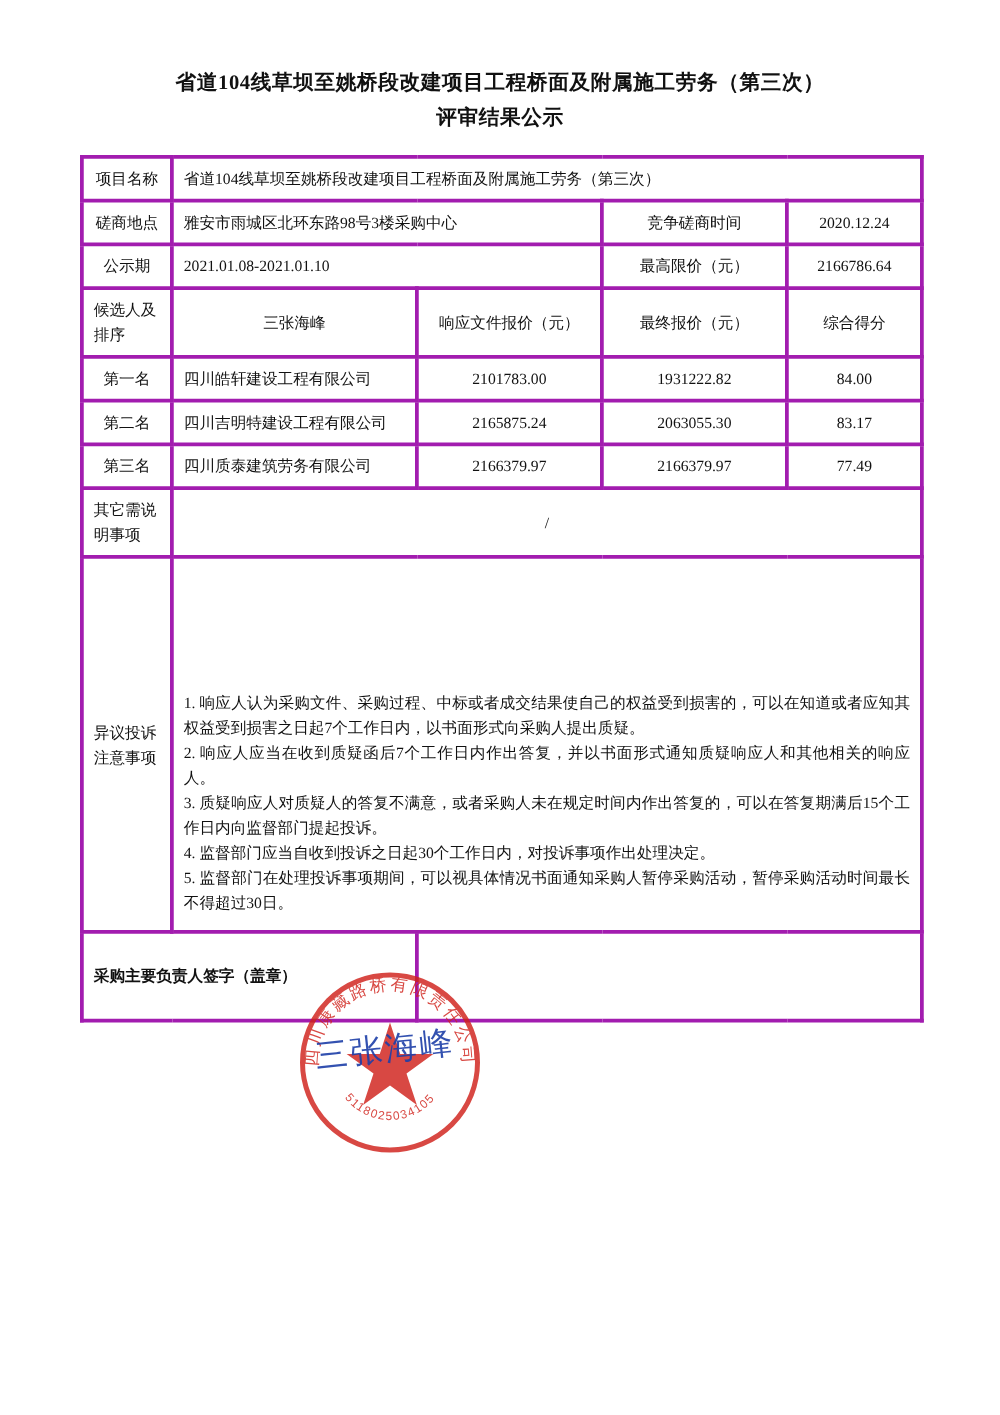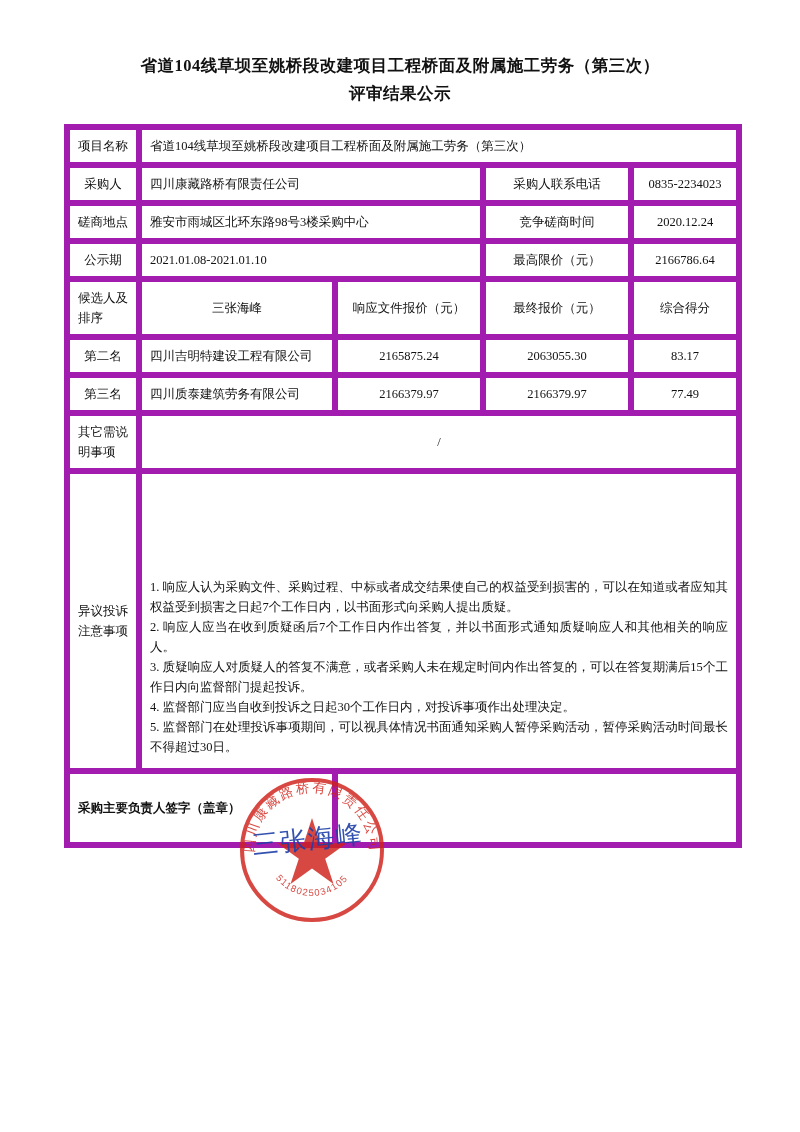--- a/index.html
+++ b/index.html
@@ -33,21 +33,21 @@
   .doc-title .line2 {
     display: block;
   }
   table.main {
     width: 100%;
     border-collapse: collapse;
     table-layout: fixed;
     font-size: 12.5px;
   }
   table.main td {
-    border: 6px solid #a21caf;
+    border: 3px solid #a21caf;
     padding: 6px 8px;
     vertical-align: middle;
     line-height: 20px;
     word-break: break-all;
   }
   td.lbl {
     text-align: center;
     white-space: nowrap;
   }
   td.lbl-left {
@@ -124,43 +124,44 @@
       <col style="width:148px">
       <col style="width:148px">
       <col style="width:108px">
     </colgroup>
     <tbody>
       <tr class="row-h">
         <td class="lbl">项目名称</td>
         <td class="val" colspan="4">省道104线草坝至姚桥段改建项目工程桥面及附属施工劳务（第三次）</td>
       </tr>
       <tr class="row-h">
-        <td class="lbl">采购人</td>
-        <td class="val" colspan="2">四川康藏路桥有限责任公司</td>
-        <td class="ctr">采购人联系电话</td>
-        <td class="ctr">0835-2234023</td>
-      </tr>
-      <tr class="row-h">
         <td class="lbl">磋商地点</td>
         <td class="val" colspan="2">雅安市雨城区北环东路98号3楼采购中心</td>
         <td class="ctr">竞争磋商时间</td>
         <td class="ctr">2020.12.24</td>
       </tr>
       <tr class="row-h">
         <td class="lbl">公示期</td>
         <td class="val" colspan="2">2021.01.08-2021.01.10</td>
         <td class="ctr">最高限价（元）</td>
         <td class="ctr">2166786.64</td>
       </tr>
       <tr class="row-h">
         <td class="vcenter-label">候选人及排序</td>
         <td class="ctr">三张海峰</td>
         <td class="ctr">响应文件报价（元）</td>
         <td class="ctr">最终报价（元）</td>
         <td class="ctr">综合得分</td>
+      </tr>
+      <tr class="row-h">
+        <td class="lbl">第一名</td>
+        <td class="val">四川皓轩建设工程有限公司</td>
+        <td class="ctr">2101783.00</td>
+        <td class="ctr">1931222.82</td>
+        <td class="ctr">84.00</td>
       </tr>
       <tr class="row-h">
         <td class="lbl">第二名</td>
         <td class="val">四川吉明特建设工程有限公司</td>
         <td class="ctr">2165875.24</td>
         <td class="ctr">2063055.30</td>
         <td class="ctr">83.17</td>
       </tr>
       <tr class="row-h">
         <td class="lbl">第三名</td>

